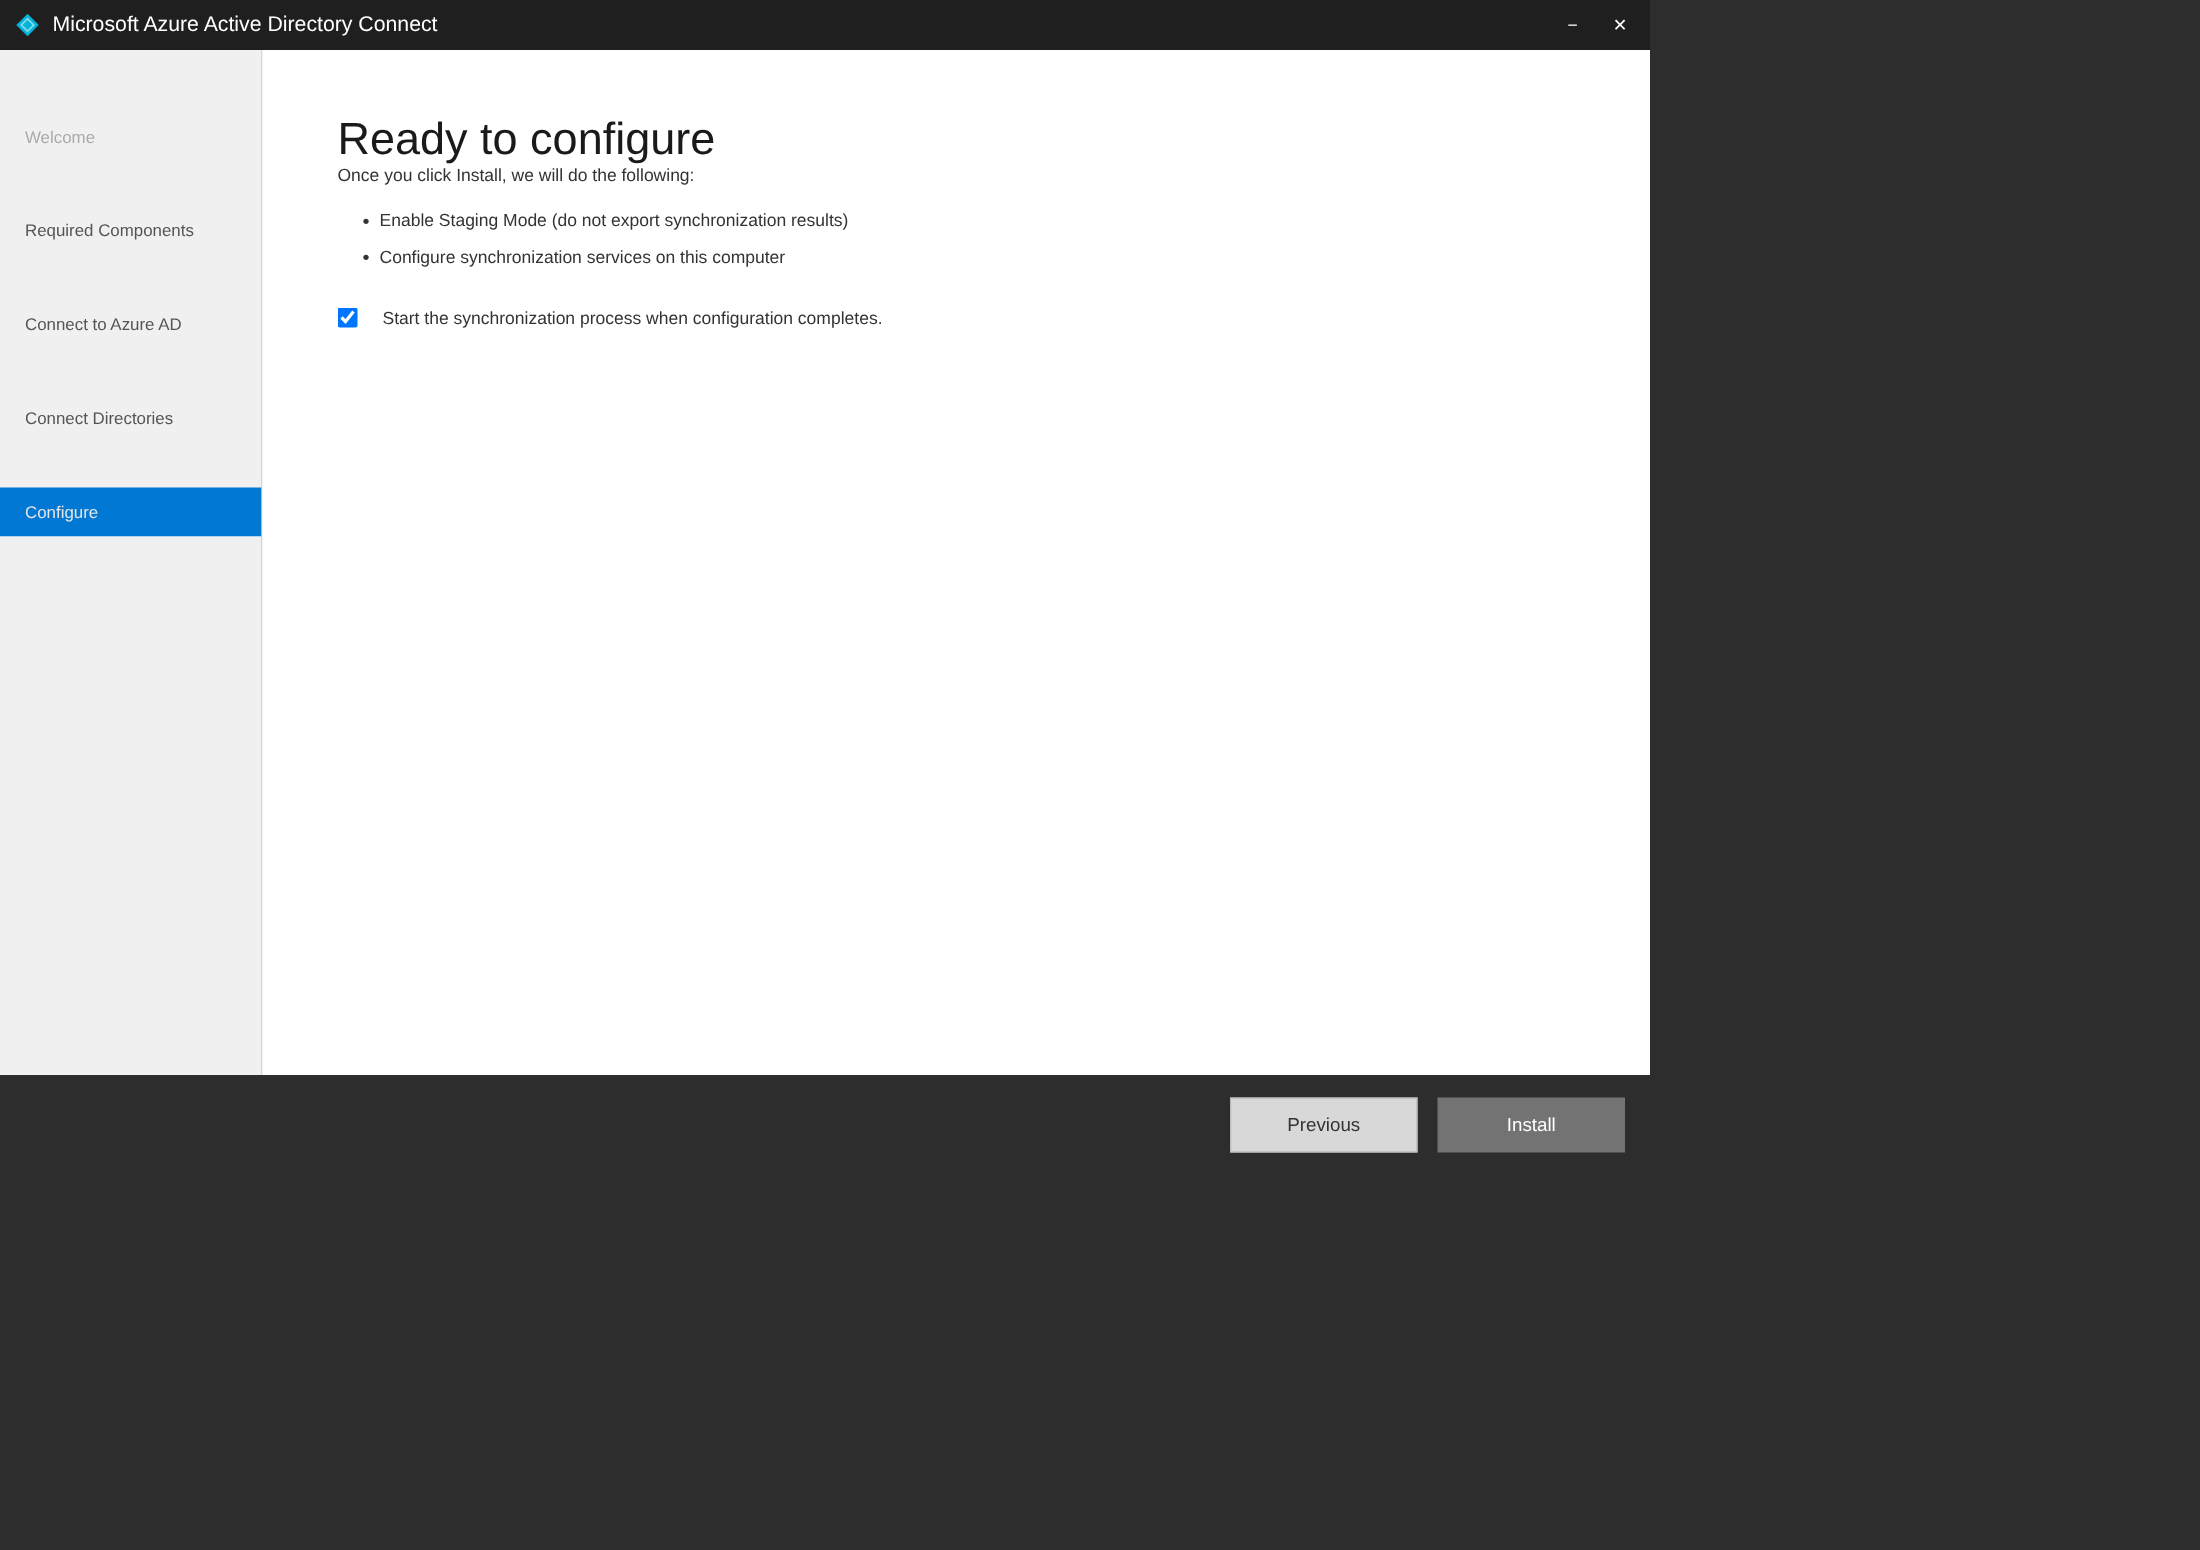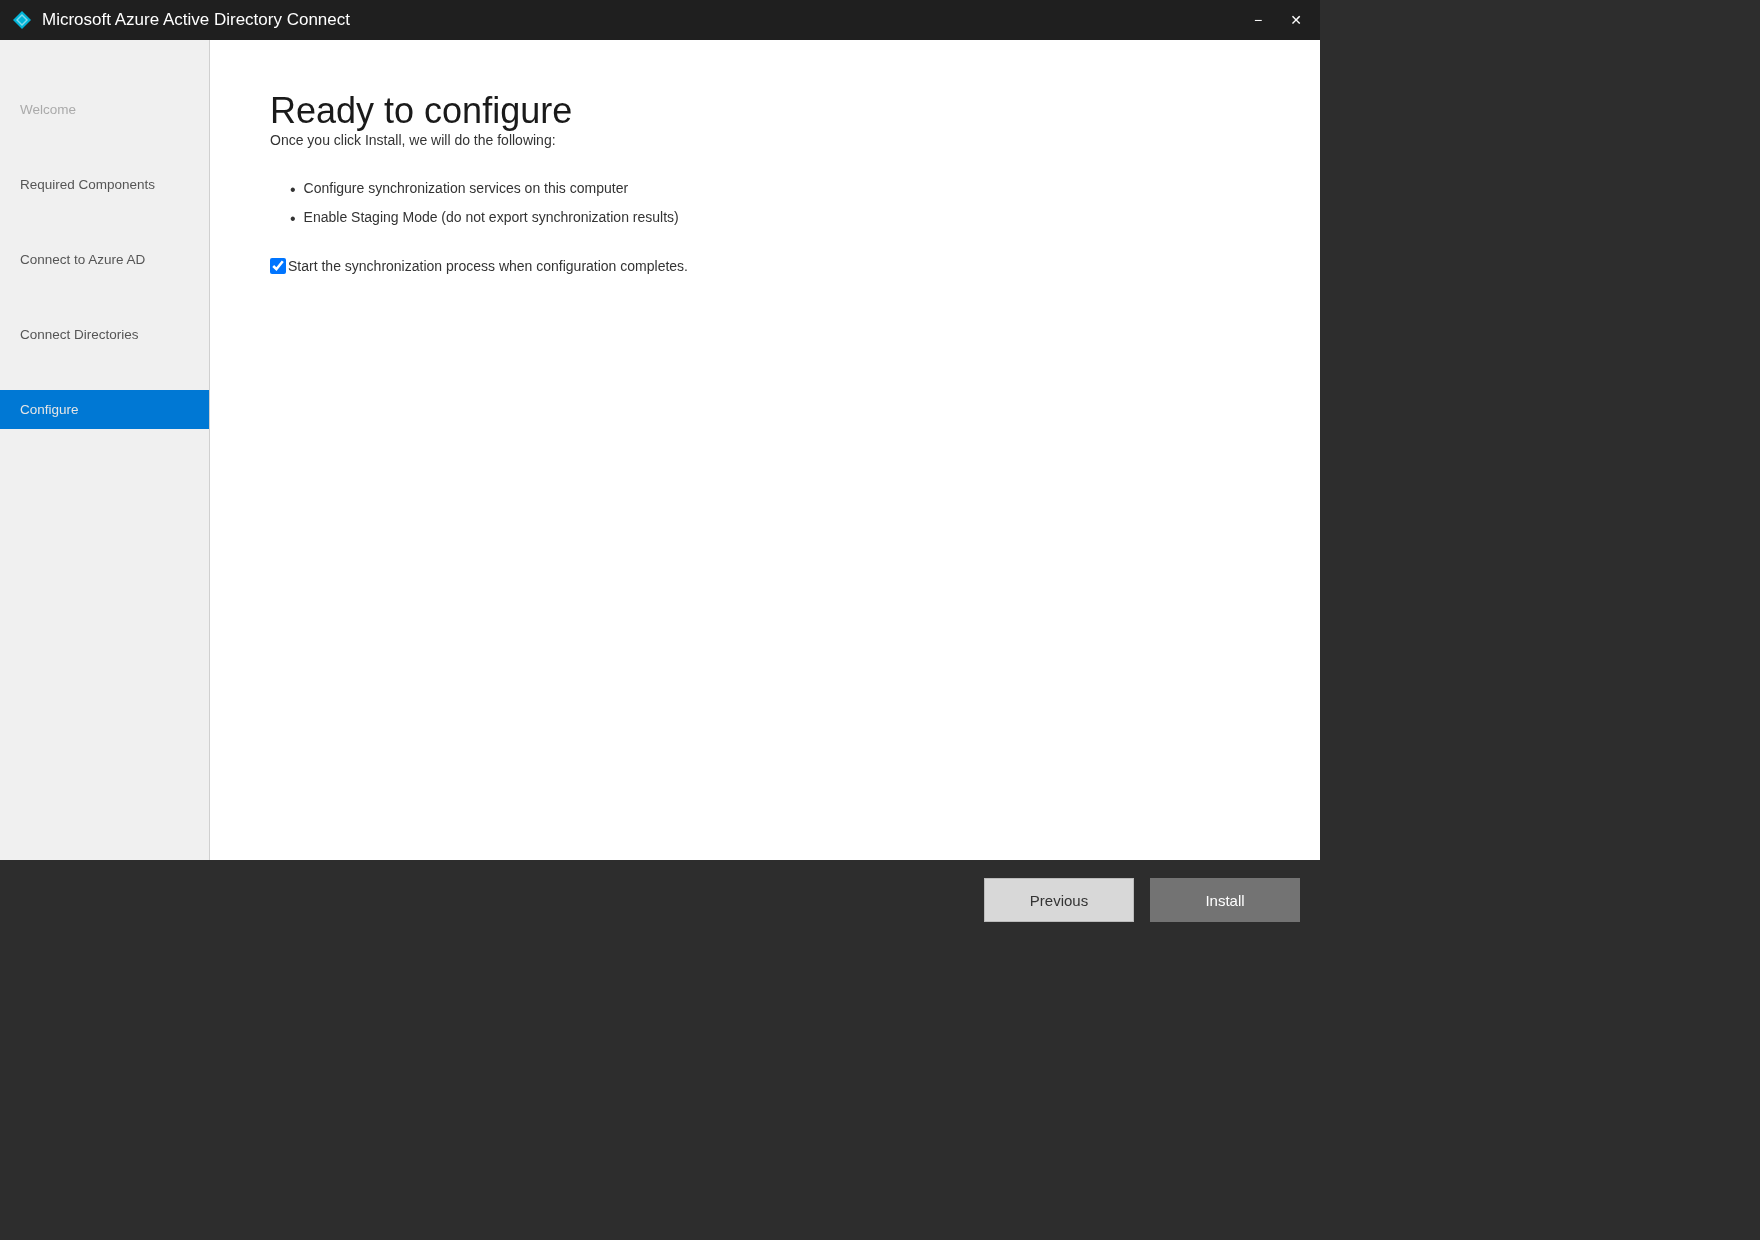--- a/index.html
+++ b/index.html
@@ -108,21 +108,21 @@
 
     .page-title {
       font-size: 36px;
       font-weight: 300;
       color: #1a1a1a;
     }
 
     .intro-text {
       font-size: 14px;
       color: #333333;
-      margin-bottom: 32px;
+      margin-bottom: 20px;
     }
 
     .bullet-list {
       list-style: none;
       margin-left: 20px;
       margin-bottom: 30px;
     }
 
     .bullet-list li {
       font-size: 14px;
@@ -136,21 +136,21 @@
     .bullet-list li::before {
       content: '•';
       font-size: 16px;
       line-height: 1.2;
       flex-shrink: 0;
     }
 
     .checkbox-row {
       display: flex;
       align-items: center;
-      gap: 2px;
+      gap: 20px;
       margin-top: 10px;
     }
 
     .checkbox-row input[type="checkbox"] {
       width: 16px;
       height: 16px;
       cursor: pointer;
       flex-shrink: 0;
     }
 
@@ -237,24 +237,24 @@
         <span>Configure</span>
       </div>
     </nav>
 
     <main class="main-content">
       <h1 class="page-title">Ready to configure</h1>
       <p class="intro-text">Once you click Install, we will do the following:</p>
 
       <ul class="bullet-list">
         <li>
-          <span>Configure synchronization services on this computer</span>
+          <span>Enable Staging Mode (do not export synchronization results)</span>
         </li>
         <li>
-          <span>Enable Staging Mode (do not export synchronization results)</span>
+          <span>Configure synchronization services on this computer</span>
         </li>
       </ul>
 
       <div class="checkbox-row">
         <input type="checkbox" id="sync-checkbox" checked="" style="">
         <label for="sync-checkbox" class="checkbox-label">Start the synchronization process when configuration completes.</label>
       </div>
     </main>
 
   </div>

